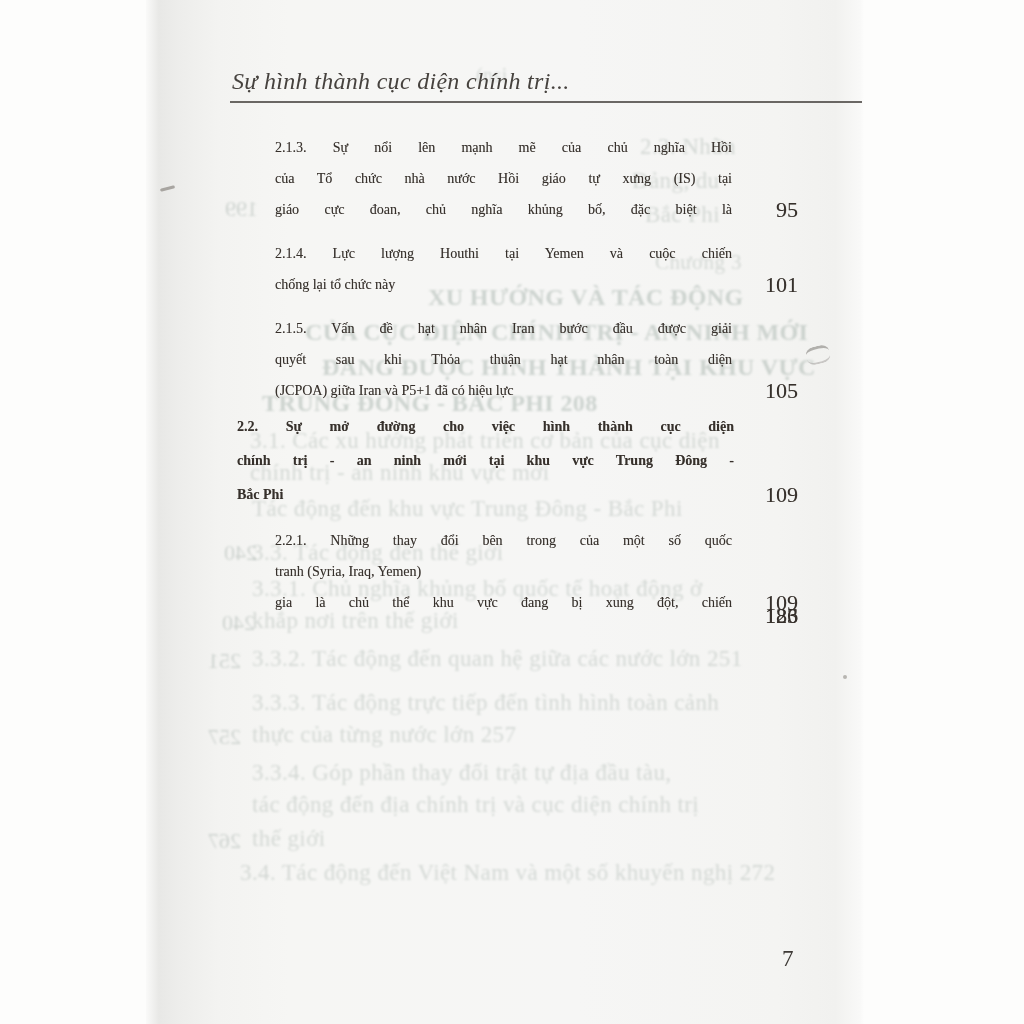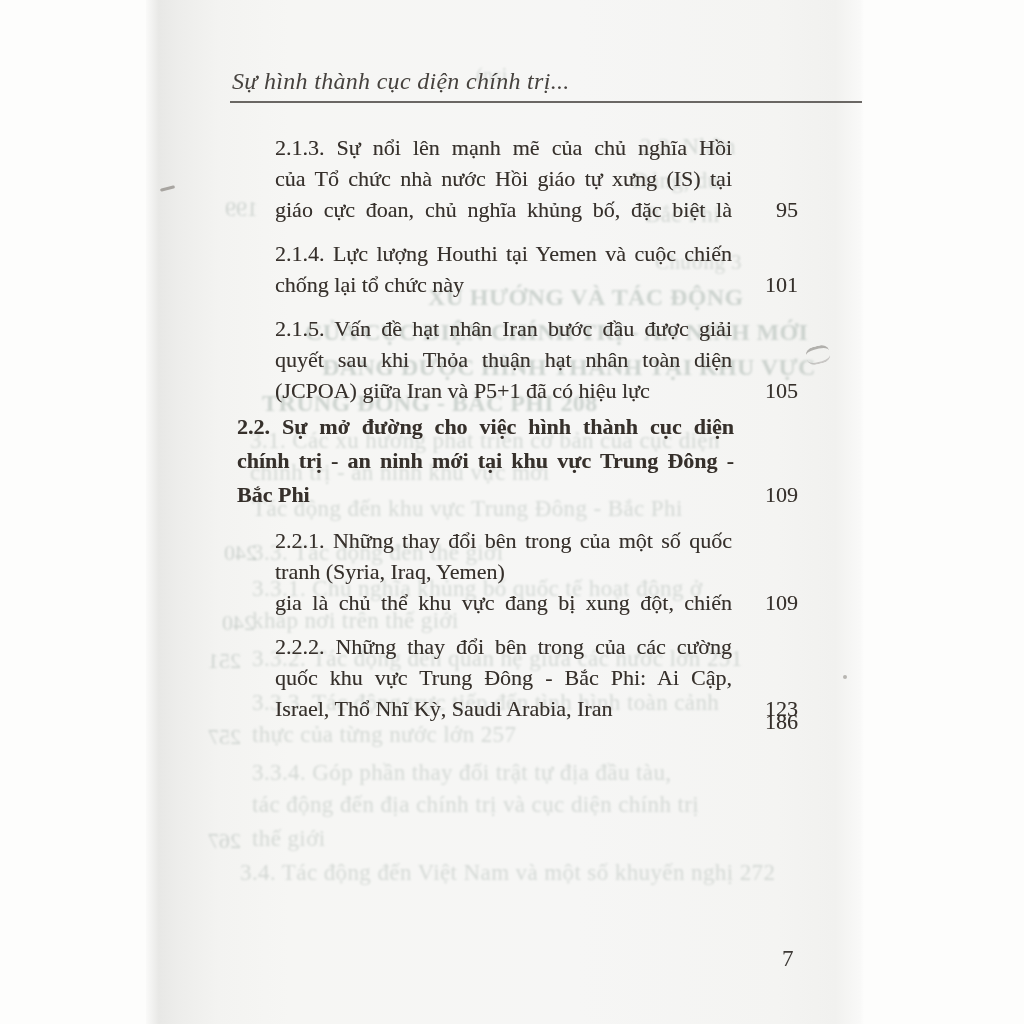--- a/index.html
+++ b/index.html
@@ -40,21 +40,21 @@
   .toc{
     position:absolute;left:237px;top:132px;width:563px;
     color:#36302b;filter:blur(.25px);
     text-shadow:.2px .2px .3px rgba(54,48,43,.35);
   }
   .entry{position:relative;margin-bottom:13px}
   .entry .txt{width:497px}
   .entry.lvl3 .txt{margin-left:38px;width:457px}
   .entry.lvl2{margin-top:-9px}
   .entry.lvl2 .txt{font-weight:bold}
-  .ln{font-size:22px;line-height:31px;text-align:justify;text-align-last:justify}
+  .ln{font-size:14px;line-height:31px;text-align:justify;text-align-last:justify}
   .entry.lvl2 .ln{line-height:34px}
   .ln.last{text-align-last:left}
   .pg{position:absolute;right:2px;bottom:0;font-size:22px;line-height:31px}
   .entry.lvl2 .pg{line-height:34px}
   
   .folio{
     position:absolute;top:946px;left:782px;font-size:23px;color:#3d3935;
     filter:blur(.3px);
   }
   
@@ -148,25 +148,20 @@
     </div>
     <div class="entry lvl3">
       <div class="txt">
         <div class="ln">2.2.1. Những thay đổi bên trong của một số quốc</div>
         <div class="ln last">tranh (Syria, Iraq, Yemen)</div>
         <div class="ln">gia là chủ thể khu vực đang bị xung đột, chiến</div>
       </div>
       <span class="pg">109</span>
     </div>
     <div class="entry lvl3">
-      <div class="txt">
-        <div class="ln">2.2.2. Những thay đổi bên trong của các cường</div>
-        <div class="ln">quốc khu vực Trung Đông - Bắc Phi: Ai Cập,</div>
-        <div class="ln last">Israel, Thổ Nhĩ Kỳ, Saudi Arabia, Iran</div>
-      </div>
       <span class="pg">123</span>
     </div>
     <div class="entry lvl3">
       <span class="pg">186</span>
     </div>
   </div>
 
 <div class="folio">7</div>
 
 <div class="artifact-dash"></div>

